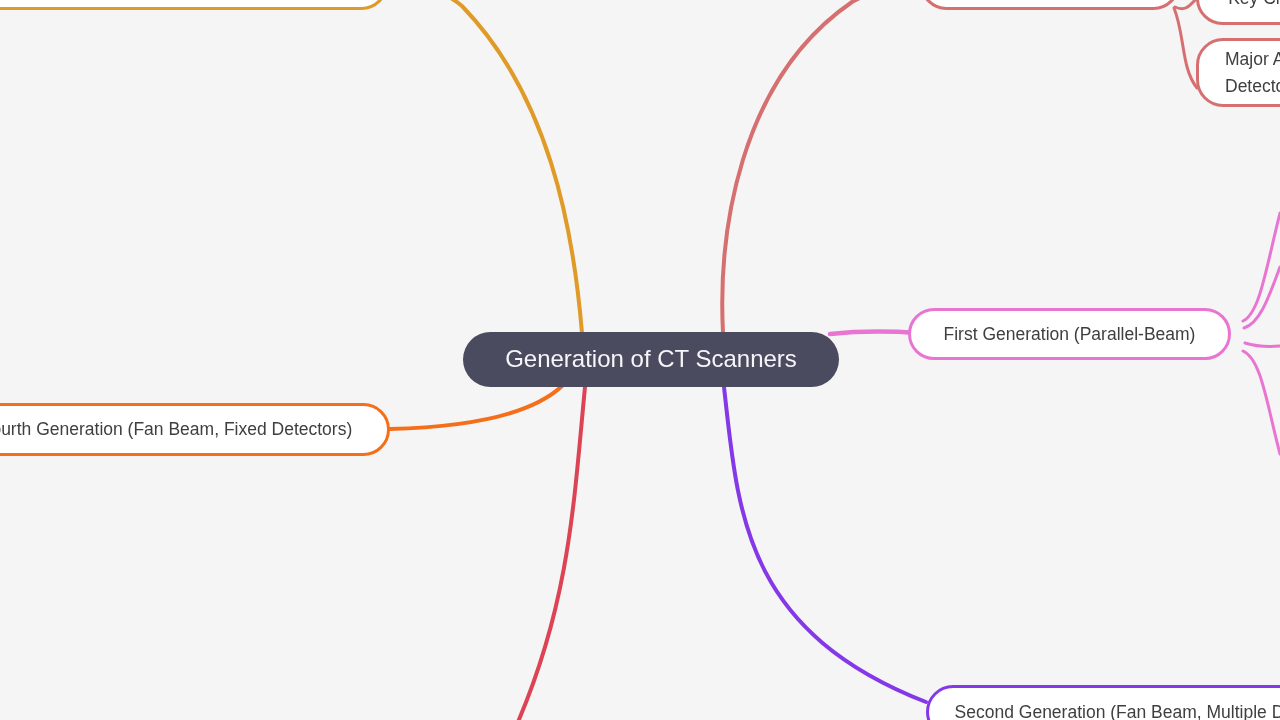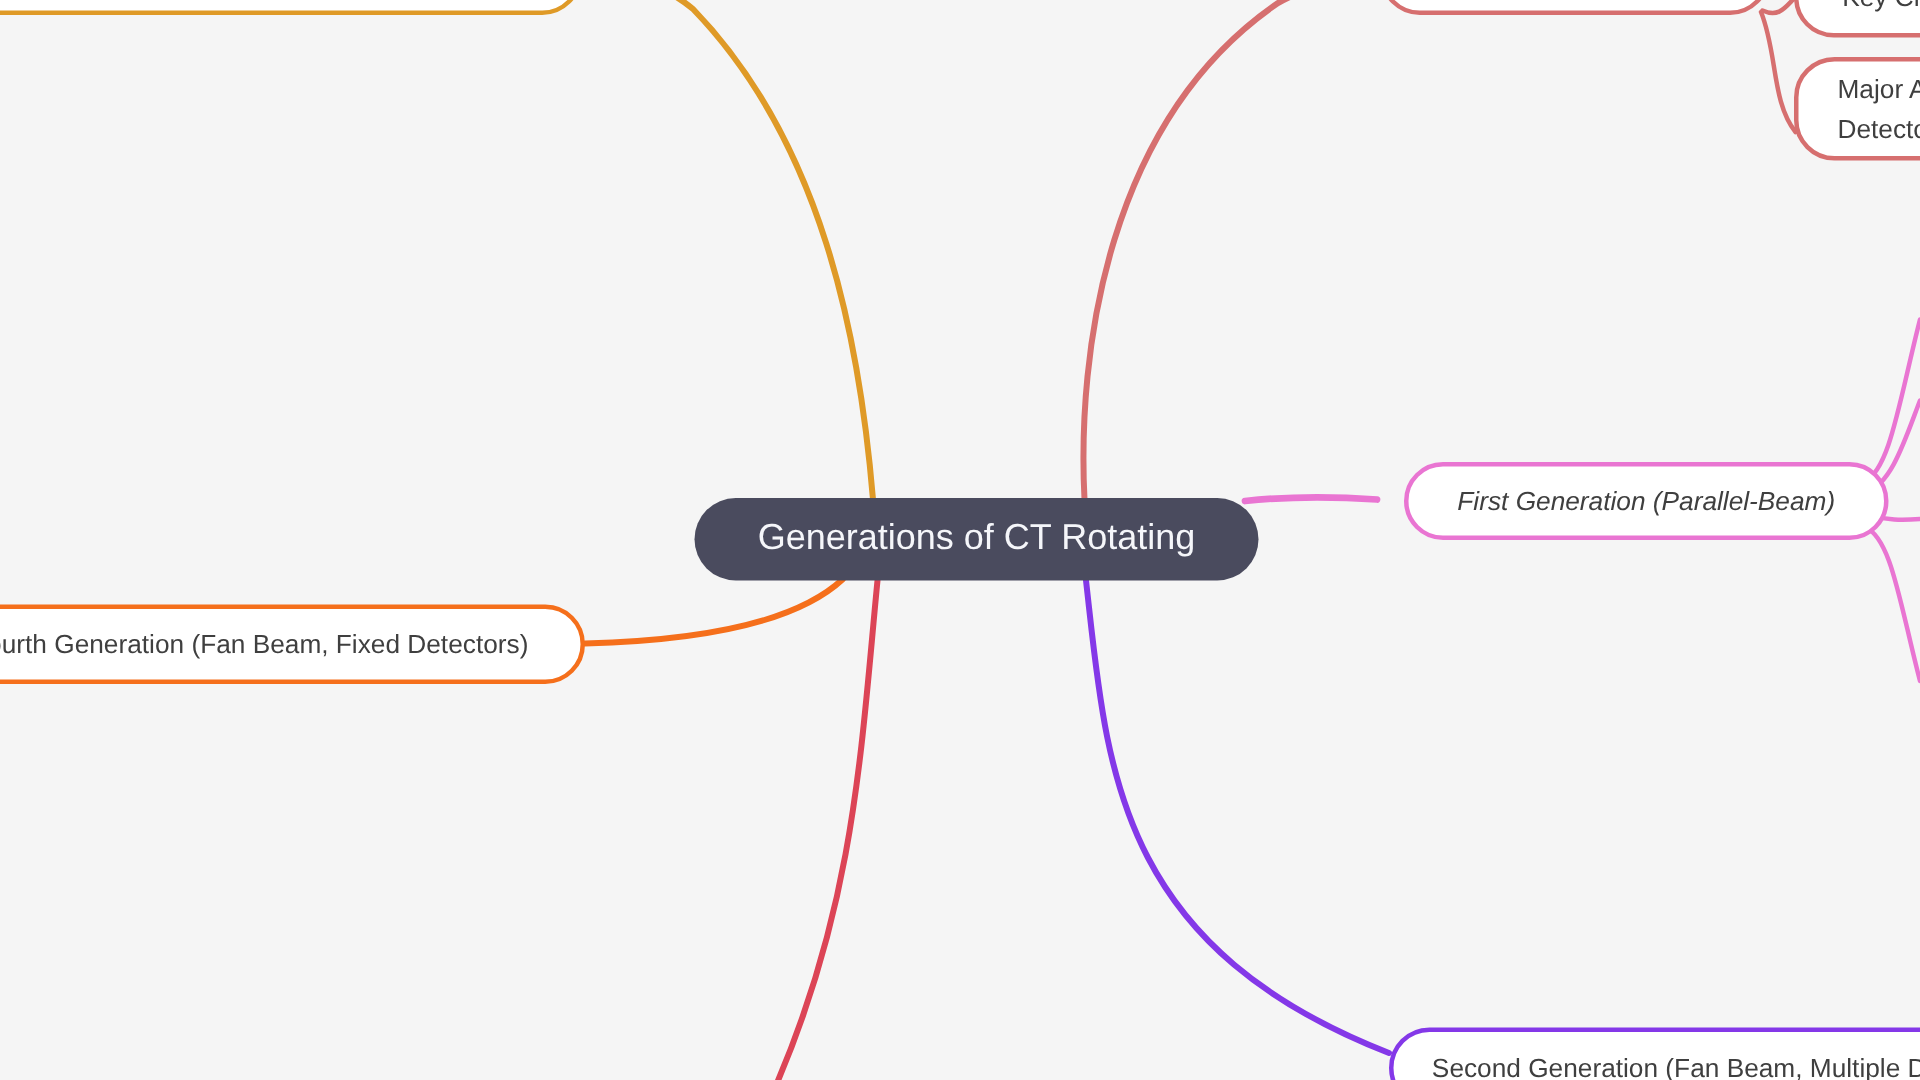--- a/index.html
+++ b/index.html
@@ -90,24 +90,24 @@
 
   <div class="node" style="left: 1196px; top: -28px; width: 215px; height: 53px; border-color: rgb(214, 111, 111);">
     <span>Key Characteristics</span>
   </div>
 
   <div class="node multiline" style="left: 1196px; top: 38px; width: 320px; height: 69px; border-color: rgb(214, 111, 111);">
     <span>Major Advancement: Rotating Detector Array</span>
   </div>
 
   <div class="node root" style="left: 463px; top: 332px; width: 376px; height: 55px; background: rgb(74, 75, 94); color: rgb(245, 246, 250);">
-    <span>Generations of CT Rotating</span>
+    <span>Generation of CT Scanners</span>
   </div>
 
-  <div class="node" style="left: 936px; top: 308px; width: 323px; height: 52px; border-color: rgb(233, 117, 210); font-style: italic;">
+  <div class="node" style="left: 908px; top: 308px; width: 323px; height: 52px; border-color: rgb(233, 117, 210);">
     <span>First Generation (Parallel-Beam)</span>
   </div>
 
   <div class="node" style="left: -57px; top: 403px; width: 447px; height: 53px; border-color: rgb(245, 111, 27);">
     <span>Fourth Generation (Fan Beam, Fixed Detectors)</span>
   </div>
 
   <div class="node" style="left: 926px; top: 685px; width: 455px; height: 54px; border-color: rgb(132, 56, 232);">
     <span>Second Generation (Fan Beam, Multiple Detectors)</span>
   </div>

